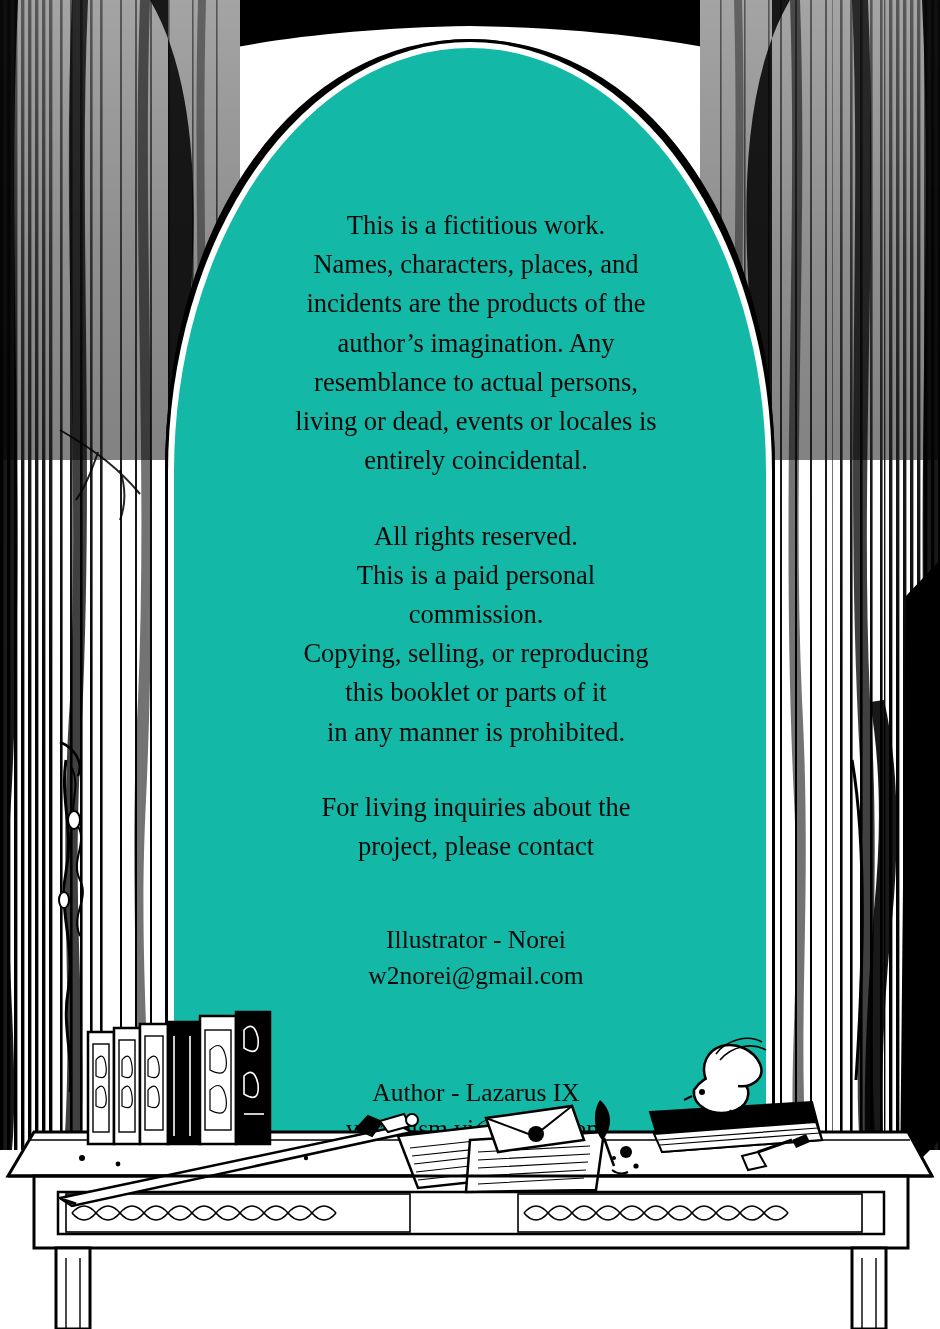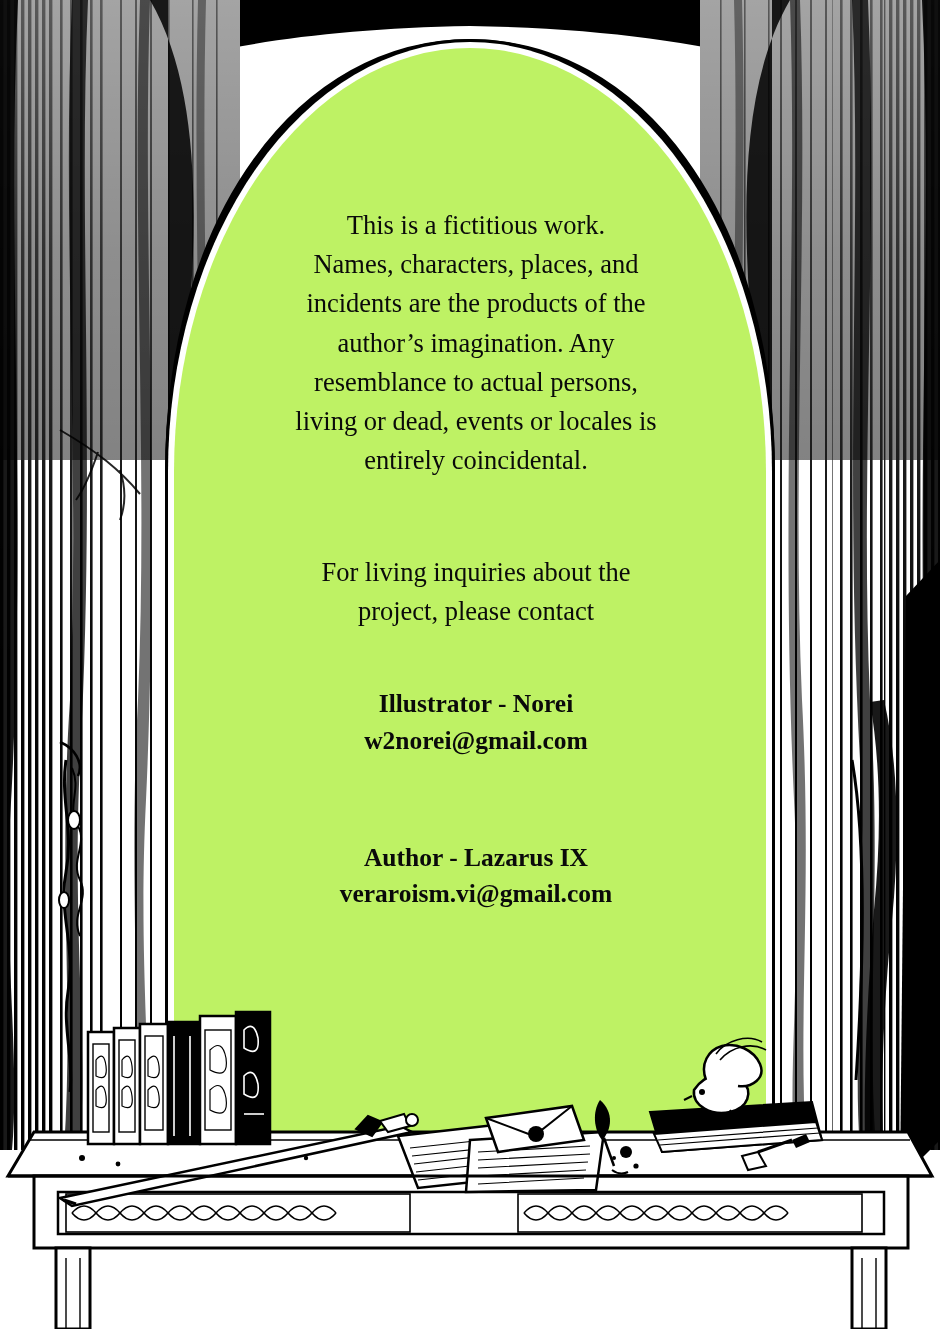--- a/index.html
+++ b/index.html
@@ -40,21 +40,21 @@
     border-top-right-radius: 302px 430px;
     box-shadow: 0 0 0 3px #000;
     overflow: hidden;
   }
   .arch-inner {
     position: absolute;
     left: 6px;
     top: 6px;
     right: 6px;
     bottom: 0;
-    background: #bef264;
+    background: #14b8a6;
     border-top-left-radius: 296px 424px;
     border-top-right-radius: 296px 424px;
   }
 
   .text-block {
     position: absolute;
     left: 0;
     top: 158px;
     width: 604px;
     text-align: center;
@@ -68,21 +68,20 @@
     margin: 0 0 0 0;
     white-space: pre-line;
   }
   .gap-lg { height: 36px; }
   .gap-md { height: 30px; }
 
   .credit {
     font-size: 25.5px;
     line-height: 1.42;
     white-space: pre-line;
-    font-weight: bold;
   }
 
   
   .fg-svg {
     position: absolute;
     left: 0;
     top: 980px;
     width: 940px;
     height: 349px;
     display: block;
@@ -188,20 +187,26 @@
         <p class="para">This is a fictitious work.
 Names, characters, places, and
 incidents are the products of the
 author’s imagination. Any
 resemblance to actual persons,
 living or dead, events or locales is
 entirely coincidental.</p>
 
         <div class="gap-lg"></div>
 
+        <p class="para">All rights reserved.
+This is a paid personal
+commission.
+Copying, selling, or reproducing
+this booklet or parts of it
+in any manner is prohibited.</p>
 
         <div class="gap-lg"></div>
 
         <p class="para">For living inquiries about the
 project, please contact</p>
 
         <div class="gap-md"></div>
 
         <p class="credit">Illustrator - Norei
 w2norei@gmail.com</p>

